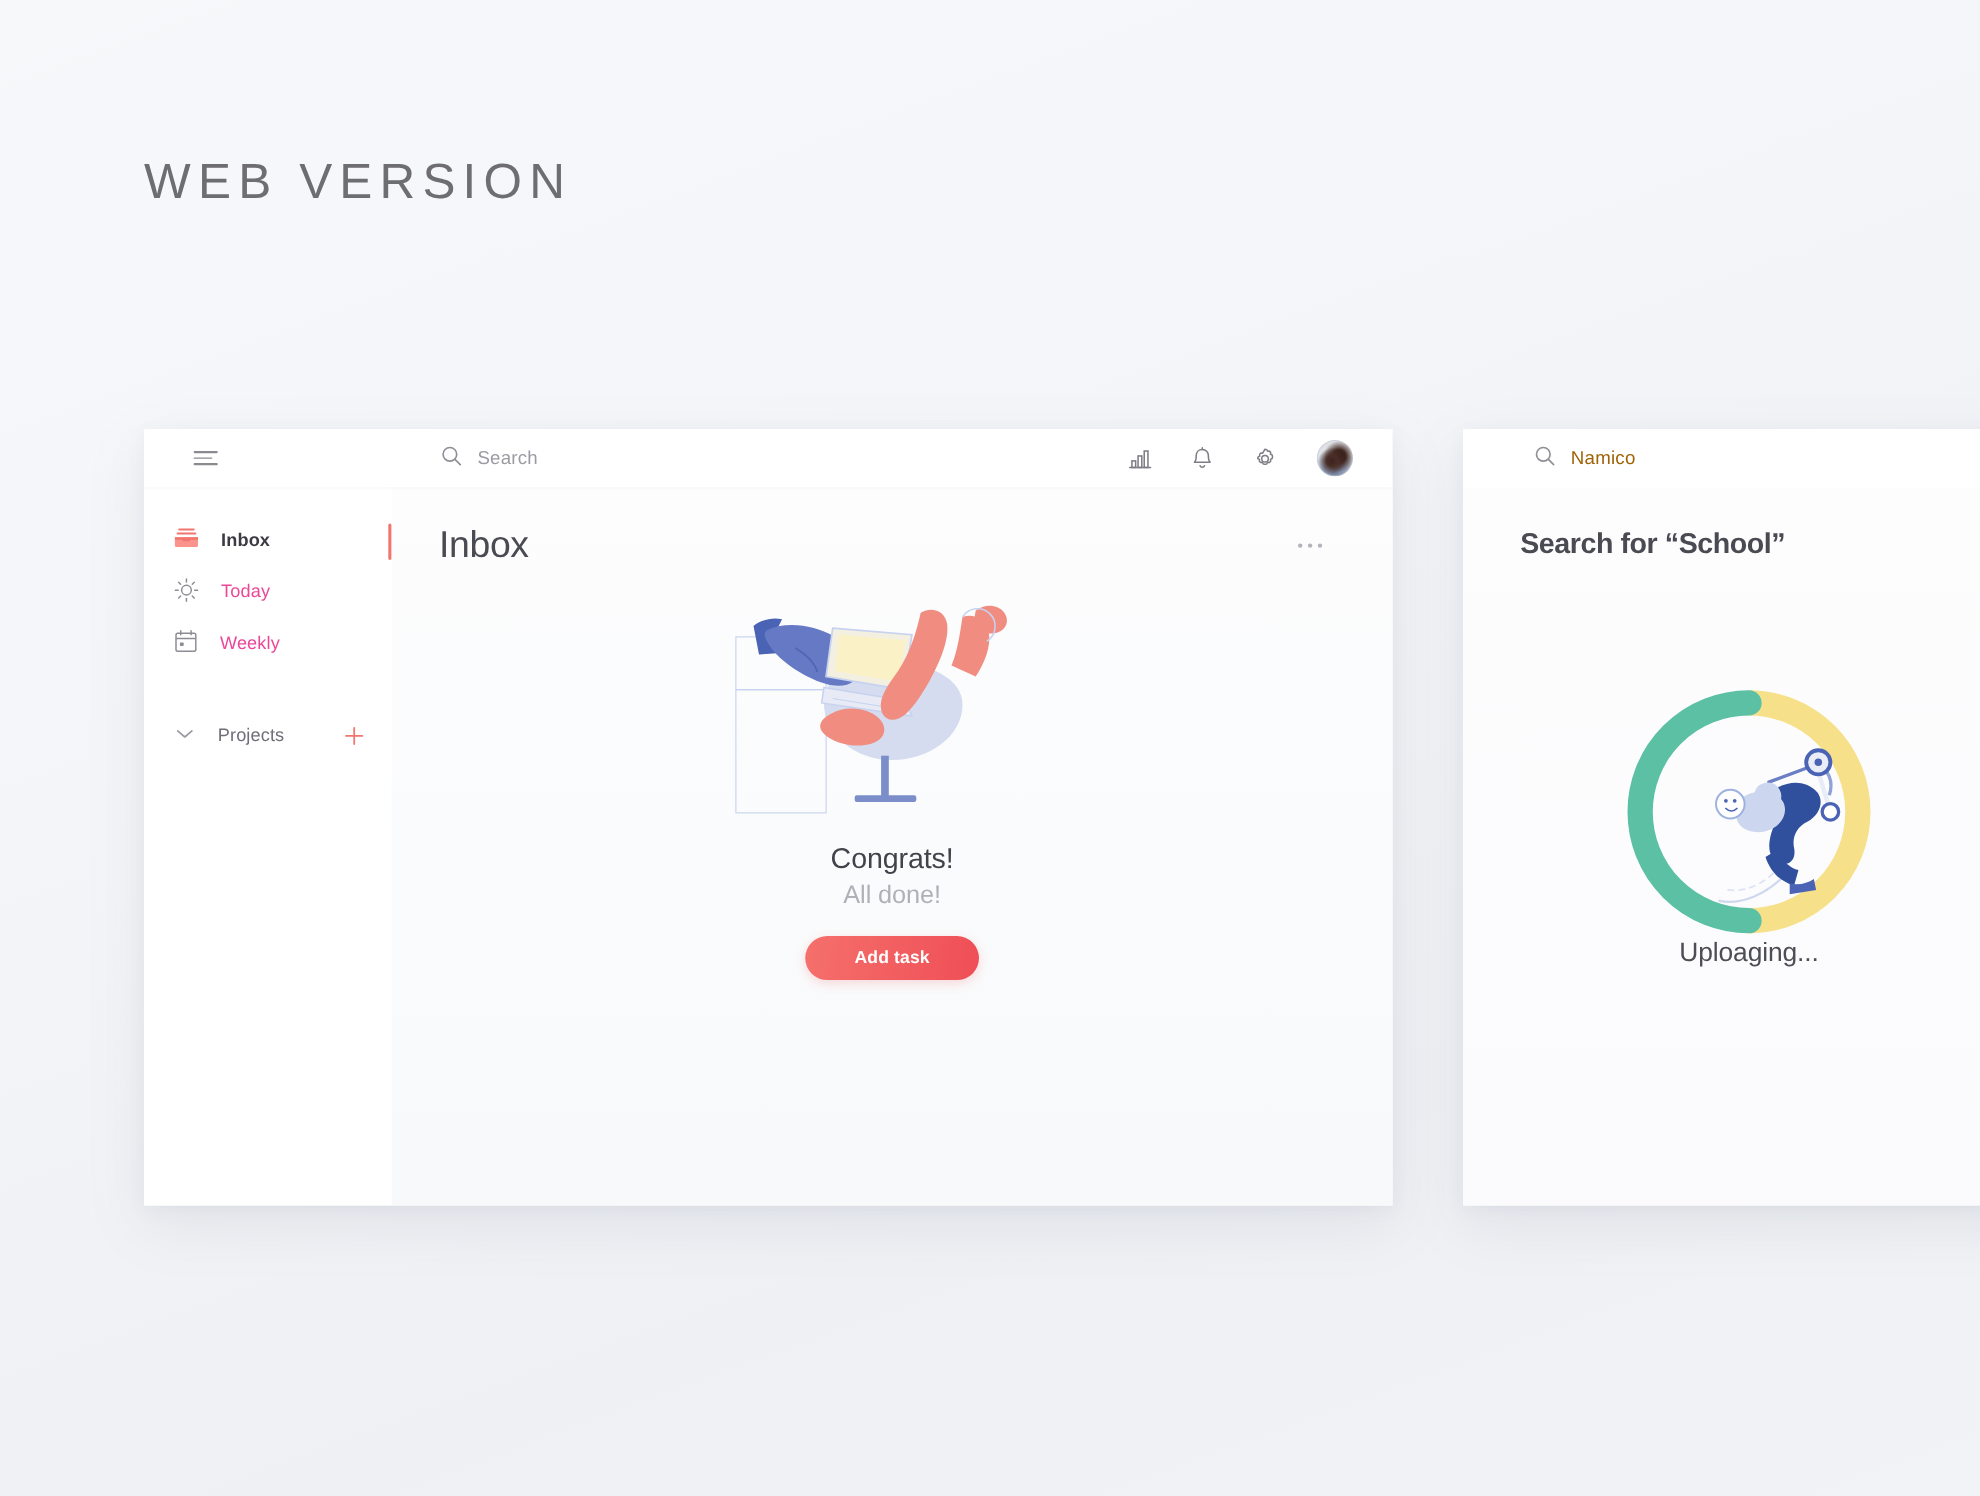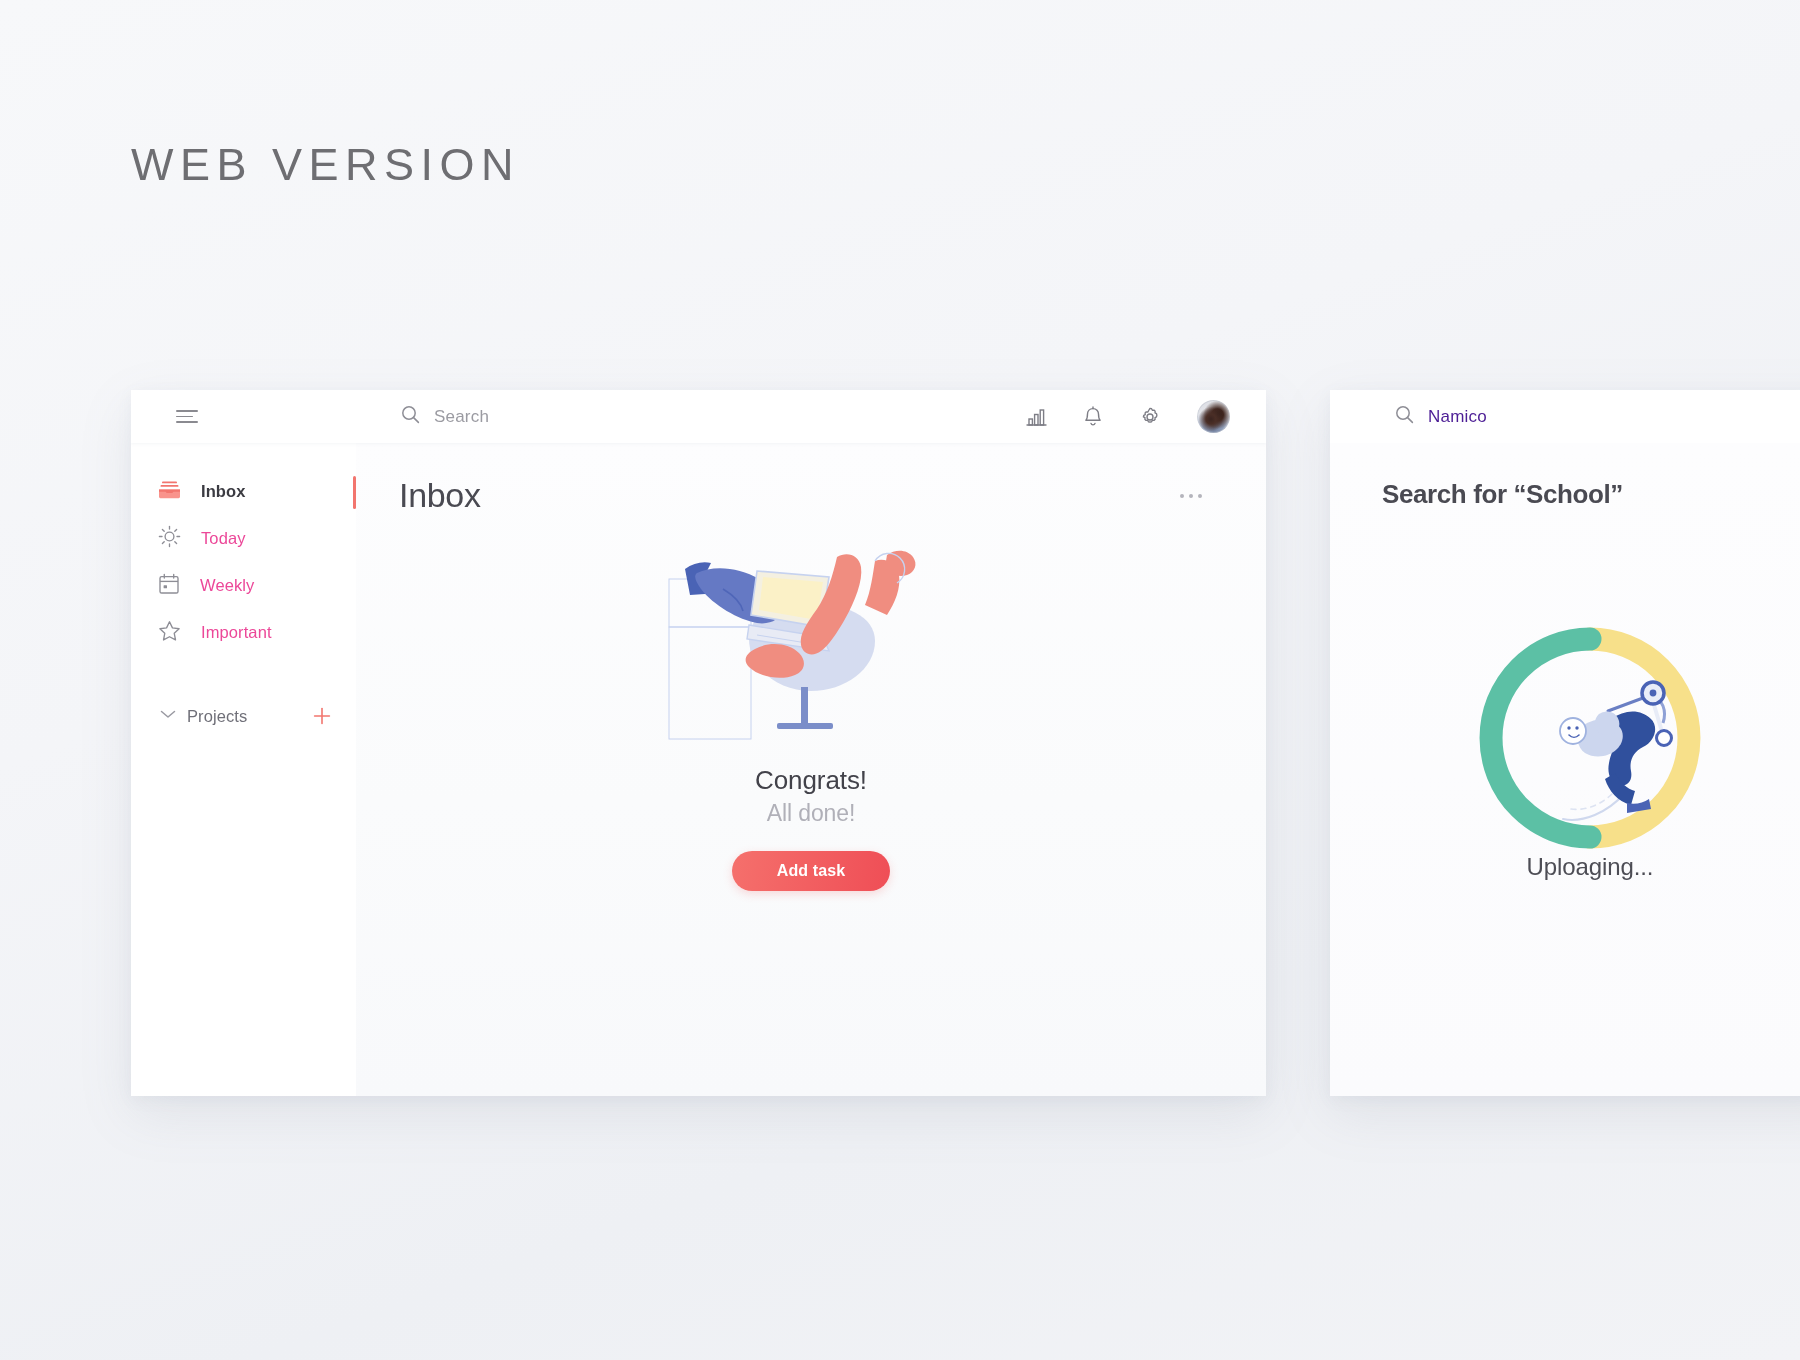--- a/index.html
+++ b/index.html
@@ -89,21 +89,21 @@
     margin-left: 203px;
     cursor: text;
   }
   .search-wrap.secondary { margin-left: 65px; }
 
   .search-text {
     font-size: 17px;
     color: #9b9ba2;
     letter-spacing: 0.2px;
   }
-  .search-text.filled { color: #4c1d95; }
+  .search-text.filled { color: #a16207; }
 
   .topbar-icons {
     margin-left: auto;
     margin-right: 36px;
     display: flex;
     align-items: center;
     gap: 36px;
   }
 
   .ticon { cursor: pointer; display: flex; align-items: center; justify-content: center; }
@@ -163,21 +163,21 @@
   }
 
   .nav-gap { height: 38px; }
 
   .projects-row {
     height: 44px;
     display: flex;
     align-items: center;
     padding-left: 27px;
     padding-right: 24px;
-    gap: 9px;
+    gap: 20px;
     cursor: pointer;
   }
   .projects-label {
     font-size: 16.5px;
     color: #6f6f78;
     letter-spacing: 0.1px;
   }
   .plus-btn {
     margin-left: auto;
     cursor: pointer;
@@ -390,28 +390,20 @@
             <rect x="2" y="3.6" width="18" height="16.4" rx="1.6" fill="none" stroke="#8d8d95" stroke-width="1.35"></rect>
             <line x1="2" y1="8.4" x2="20" y2="8.4" stroke="#8d8d95" stroke-width="1.35"></line>
             <line x1="6.3" y1="1.4" x2="6.3" y2="5" stroke="#8d8d95" stroke-width="1.35" stroke-linecap="round"></line>
             <line x1="15.7" y1="1.4" x2="15.7" y2="5" stroke="#8d8d95" stroke-width="1.35" stroke-linecap="round"></line>
             <rect x="5.6" y="12.2" width="3.4" height="3" rx="0.5" fill="#8d8d95"></rect>
           </svg>
         </span>
         <span class="nav-label">Weekly</span>
       </div>
 
-      <div class="nav-item">
-        <span>
-          <svg width="23" height="22" viewBox="0 0 23 22">
-            <path d="M11.5 1.8l2.95 6.1 6.65.85-4.85 4.6 1.25 6.6-5.98-3.2-5.98 3.2 1.22-6.6-4.85-4.6 6.65-.85z" fill="none" stroke="#8d8d95" stroke-width="1.35" stroke-linejoin="round"></path>
-          </svg>
-        </span>
-        <span class="nav-label">Important</span>
-      </div>
 
       <div class="nav-gap"></div>
 
       <div class="projects-row">
         <span>
           <svg width="20" height="14" viewBox="0 0 20 14">
             <polyline points="3.5,4.5 10,10 16.5,4.5" fill="none" stroke="#9a9aa2" stroke-width="1.5" stroke-linecap="round" stroke-linejoin="round"></polyline>
           </svg>
         </span>
         <span class="projects-label">Projects</span>

